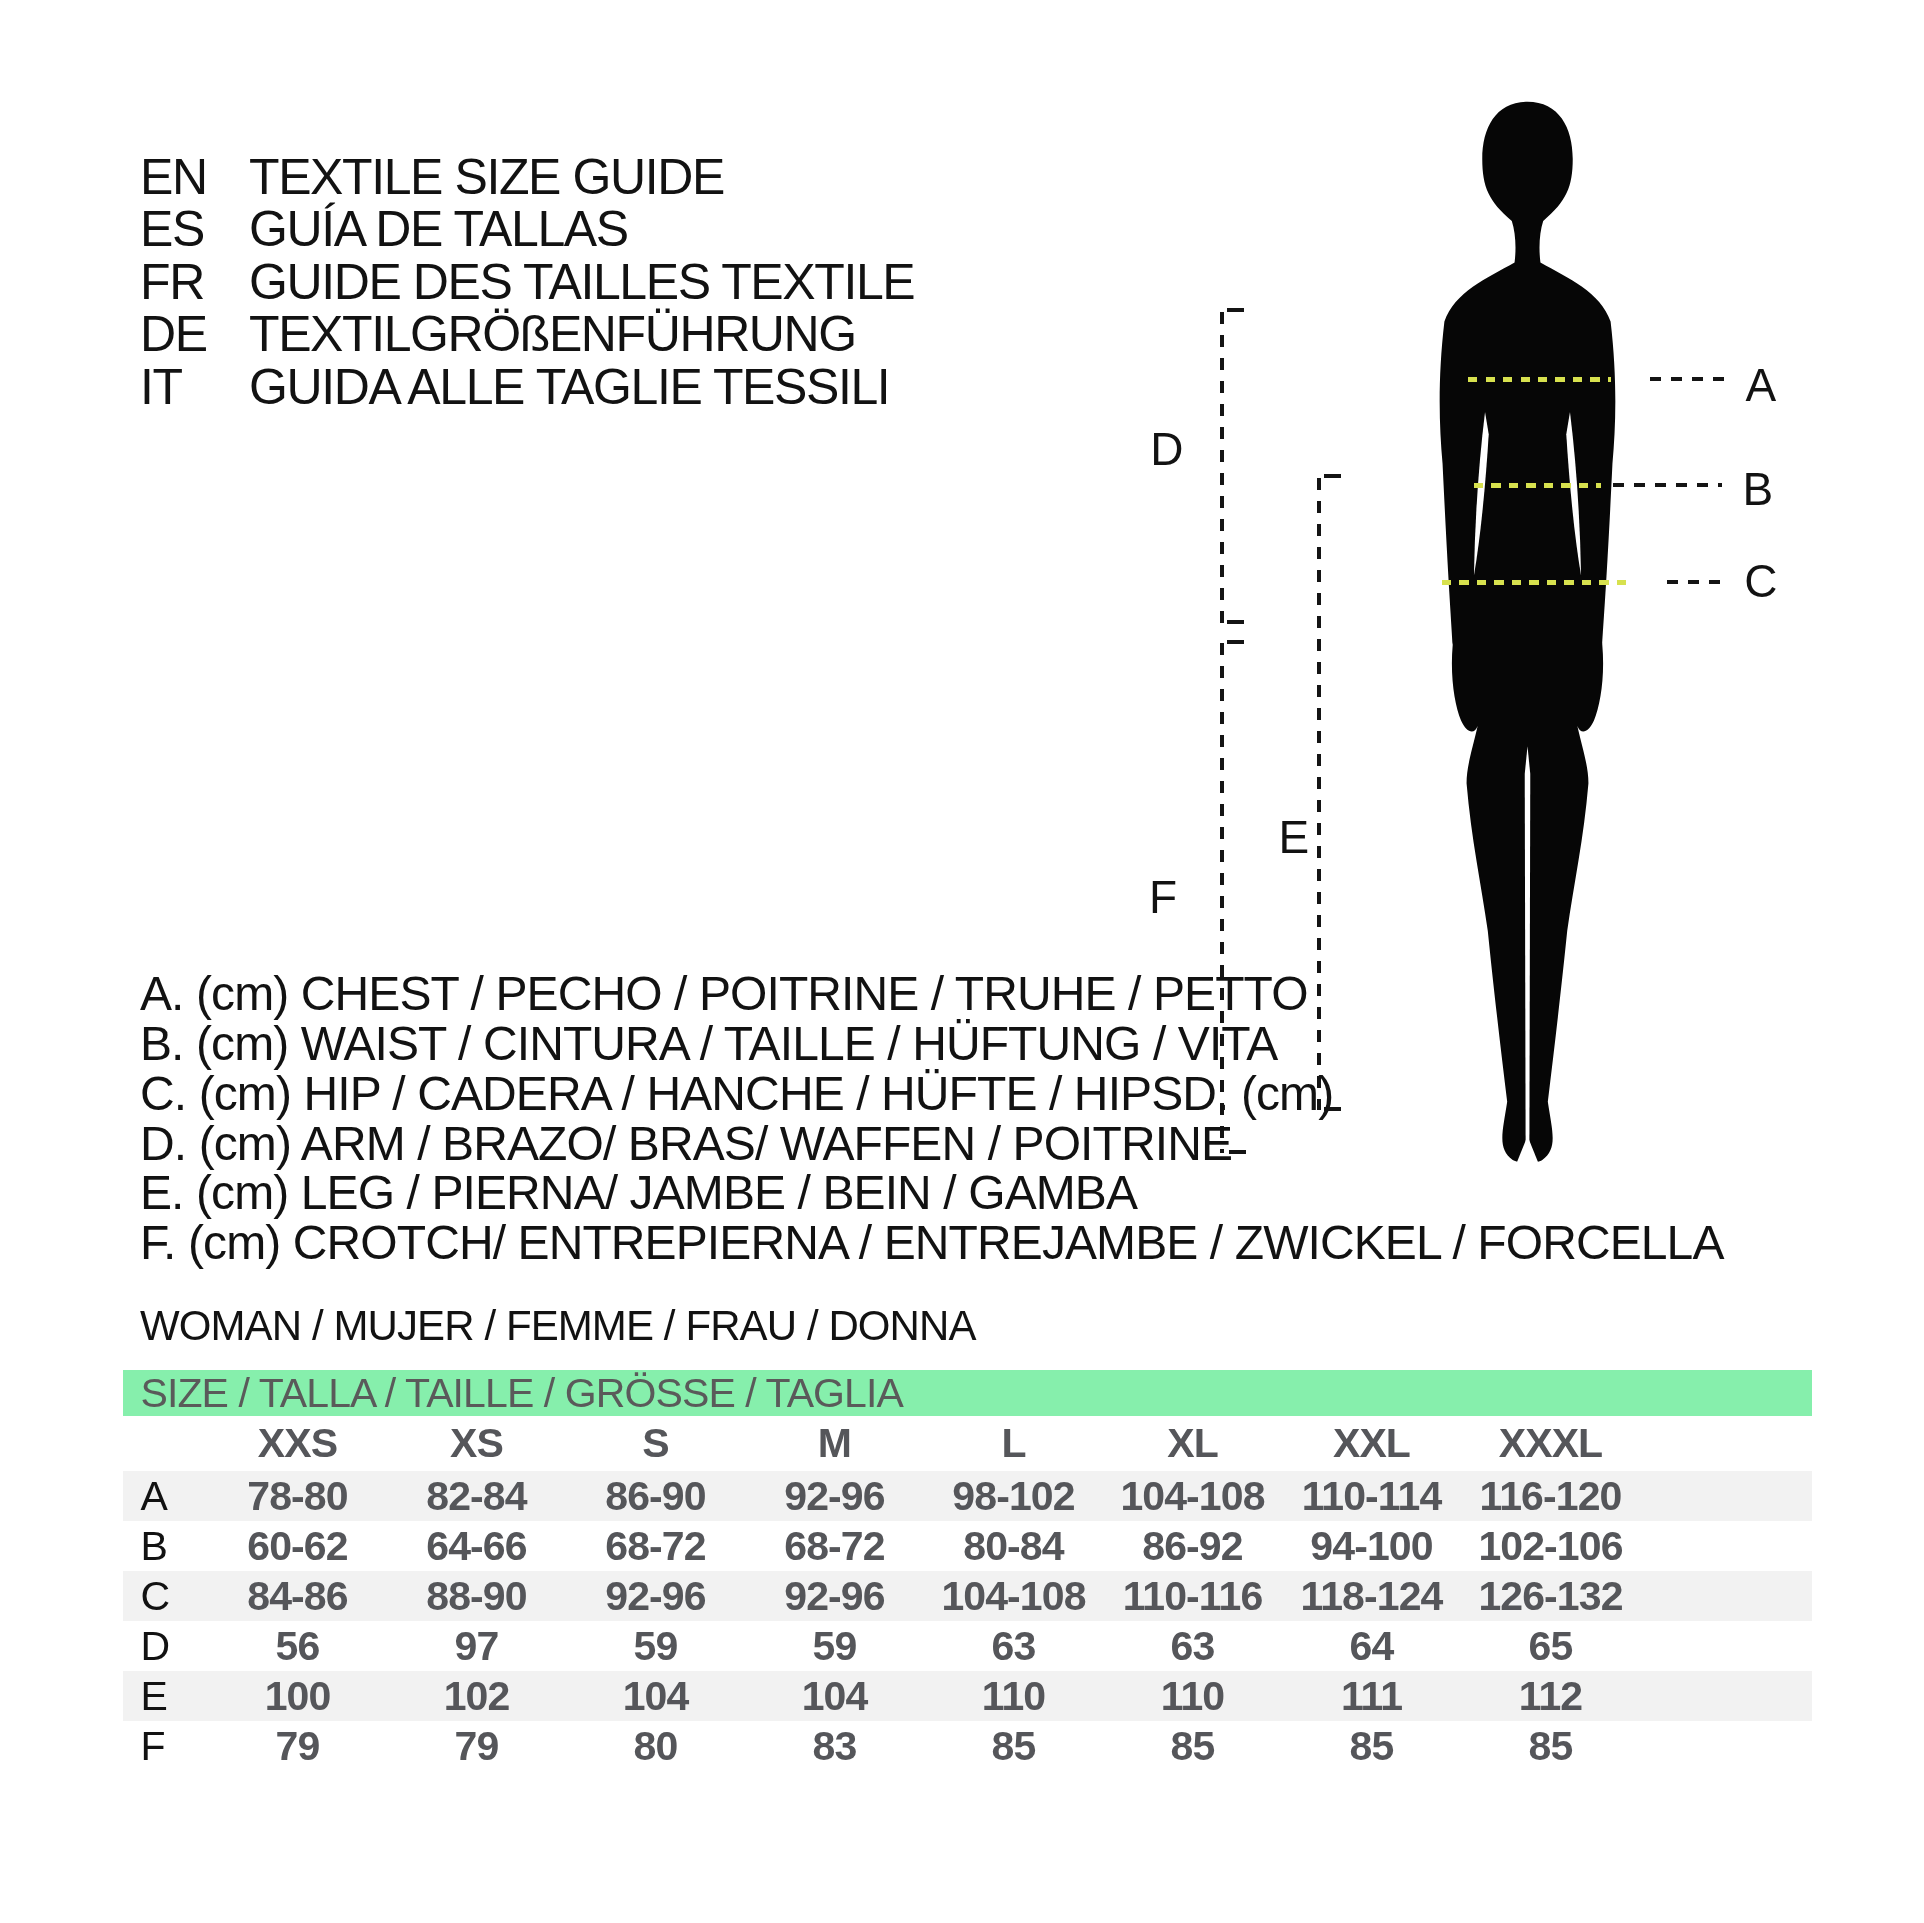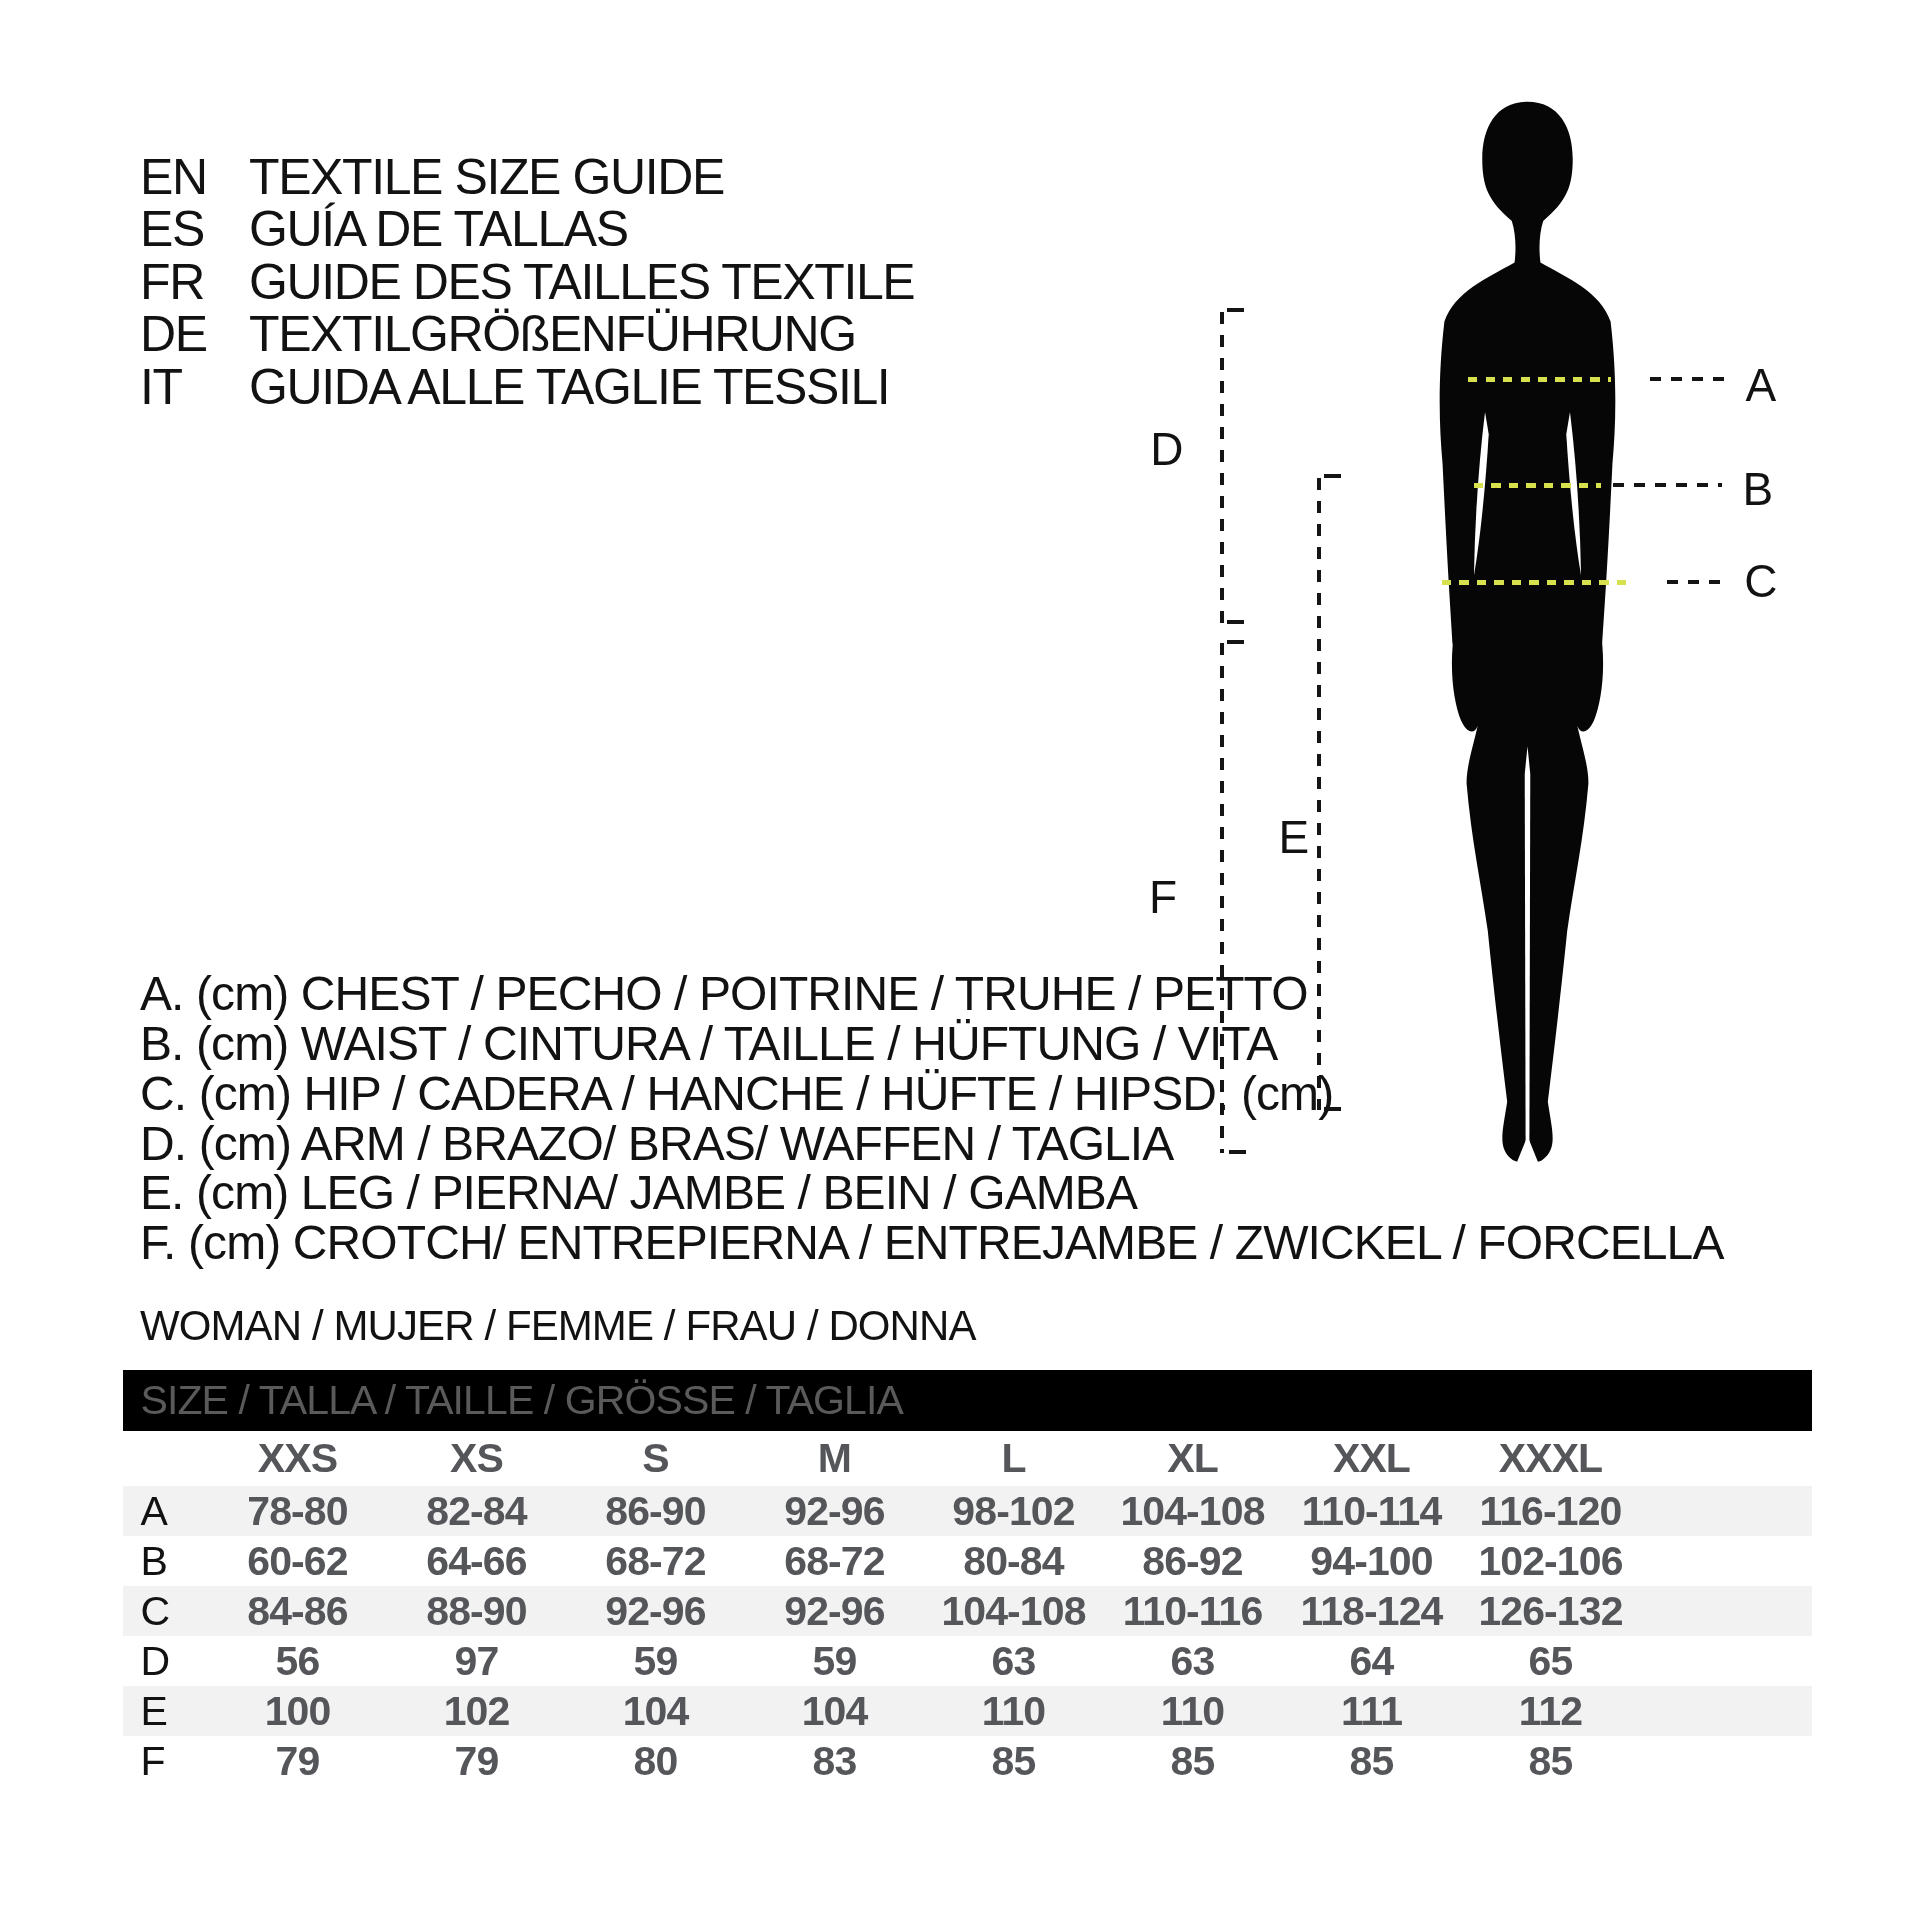--- a/index.html
+++ b/index.html
@@ -21,21 +21,21 @@
   .tick{position:absolute;width:16.6px;height:3.7px;background:#141414;}
   .ydash{position:absolute;height:4.6px;
     background:repeating-linear-gradient(90deg,#d7e14e 0 9.2px,transparent 9.2px 17.5px);}
   .bdash{position:absolute;height:3.7px;
     background:repeating-linear-gradient(90deg,#141414 0 11px,transparent 11px 21px);}
   #silhouette-box{position:absolute;left:1389px;top:100px;width:277px;height:1071px;}
   
   #woman-title{position:absolute;left:140px;top:1302px;height:48px;display:flex;align-items:center;
     font-size:42px;letter-spacing:-0.9px;}
   #size-table{position:absolute;left:123px;top:1370px;width:1689px;}
-  #size-header-bar{height:61px;background:#000000;display:flex;align-items:center;
+  #size-header-bar{height:46px;background:#86efac;display:flex;align-items:center;
     padding-left:17.5px;box-sizing:border-box;color:#5a5a5a;font-size:41px;letter-spacing:-0.9px;}
   .trow{display:grid;grid-template-columns:85px repeat(8,179px);align-items:center;height:50px;}
   .trow.sizes{height:55px;}
   .trow.shade{background:#f2f2f2;}
   .tcell{text-align:center;font-size:41px;color:#55565a;letter-spacing:-0.9px;font-weight:bold;}
   .tlabel{padding-left:17.5px;font-size:41px;color:#121212;letter-spacing:-0.9px;}
 </style>
 </head>
 <body>
 
@@ -121,21 +121,21 @@
   <div class="fig-label" style="left:1135px;top:870px">F</div>
 
   <div class="vdash" style="left:1317px;top:478px;height:632px"></div>
   <div class="tick" style="left:1324px;top:474px"></div>
   <div class="tick" style="left:1324px;top:1107px"></div>
   <div class="fig-label" style="left:1266px;top:810px">E</div>
 
   <div class="legend-row" style="top:970px">A. (cm) CHEST / PECHO / POITRINE / TRUHE / PETTO</div>
   <div class="legend-row" style="top:1020px">B. (cm) WAIST / CINTURA / TAILLE / HÜFTUNG / VITA</div>
   <div class="legend-row" style="top:1070px">C. (cm) HIP / CADERA / HANCHE / HÜFTE / HIPSD. (cm)</div>
-  <div class="legend-row" style="top:1120px">D. (cm) ARM / BRAZO/ BRAS/ WAFFEN / TAGLIA</div>
+  <div class="legend-row" style="top:1120px">D. (cm) ARM / BRAZO/ BRAS/ WAFFEN / POITRINE</div>
   <div class="legend-row" style="top:1169px">E. (cm) LEG / PIERNA/ JAMBE / BEIN / GAMBA</div>
   <div class="legend-row" style="top:1219px">F. (cm) CROTCH/ ENTREPIERNA / ENTREJAMBE / ZWICKEL / FORCELLA</div>
 
   <div id="woman-title">WOMAN / MUJER / FEMME / FRAU / DONNA</div>
 
   <div id="size-table">
     <div id="size-header-bar">
       <span>SIZE / TALLA / TAILLE / GRÖSSE / TAGLIA</span>
     </div>
 

